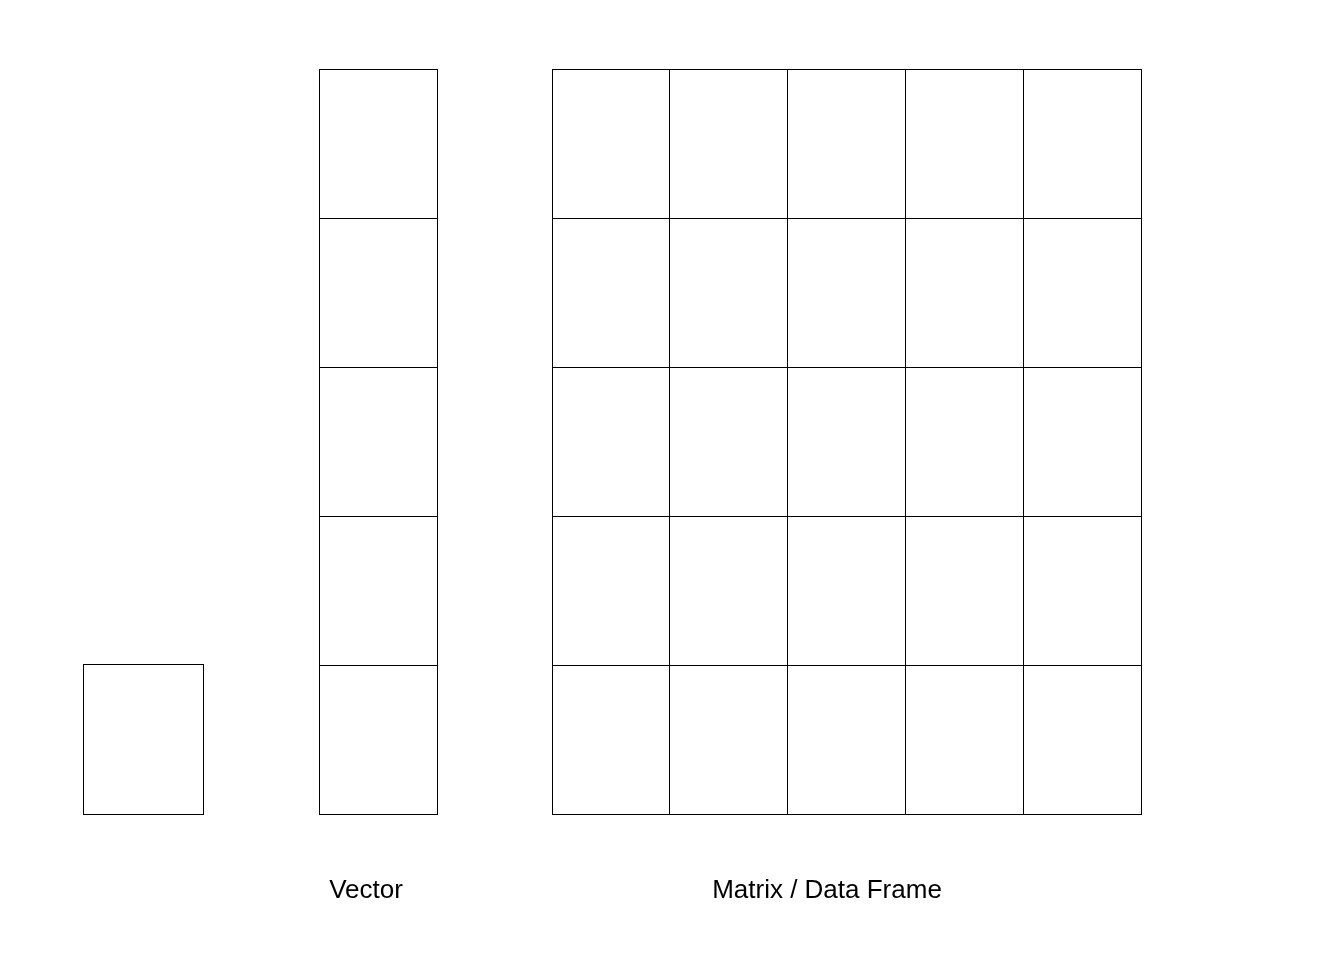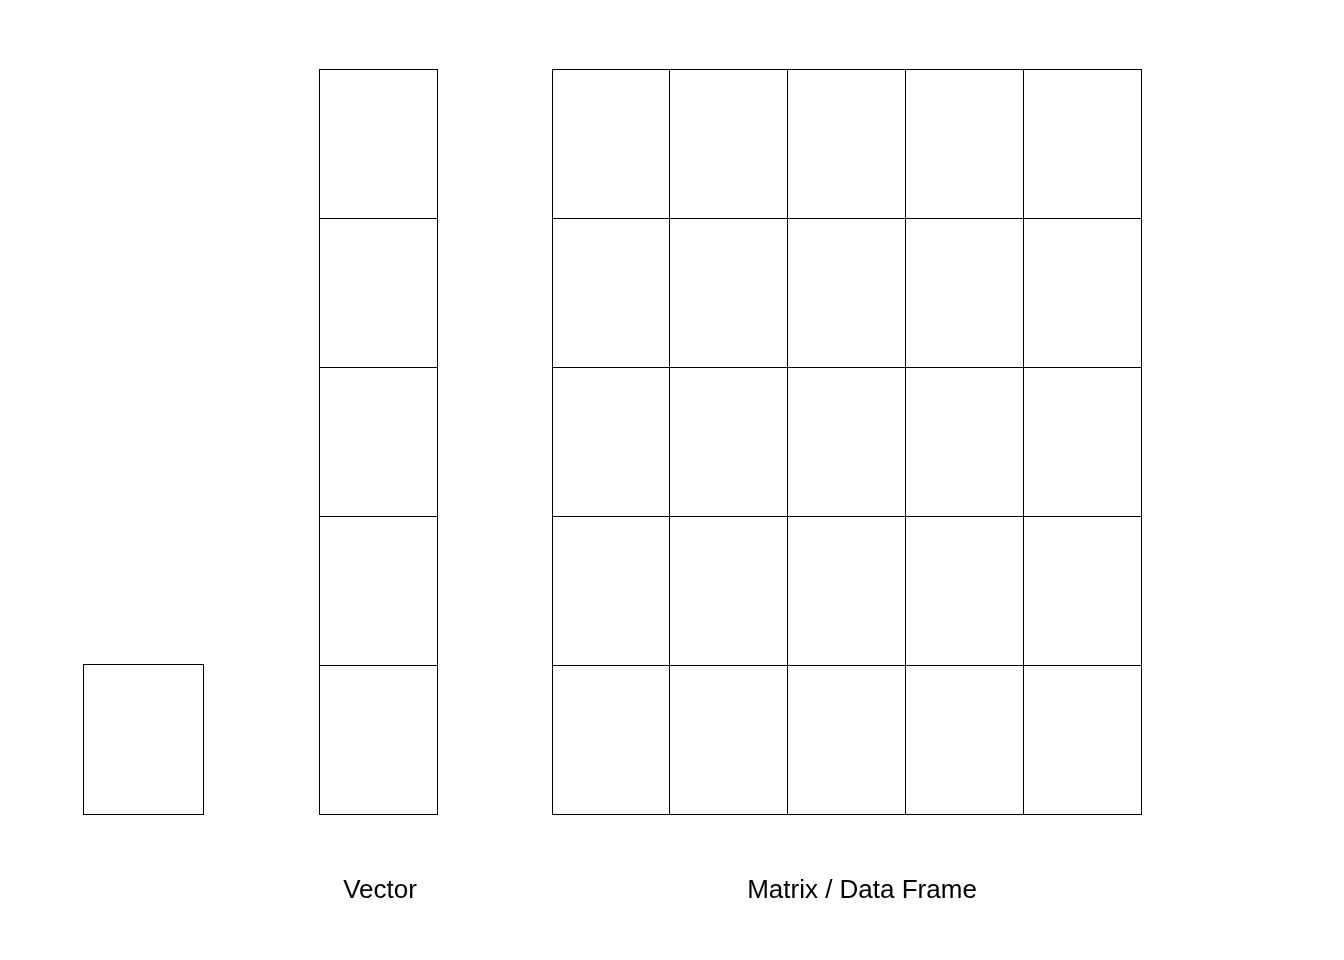--- a/index.html
+++ b/index.html
@@ -73,26 +73,26 @@
     letter-spacing: 0px;
     color: #000000;
     white-space: nowrap;
   }
   #scalar-caption {
     left: 0px;
     top: 874px;
     width: 290px;
   }
   #vector-caption {
-    left: 235px;
+    left: 221px;
     top: 874px;
     width: 290px;
   }
   #matrix-caption {
-    left: 717px;
+    left: 682px;
     top: 874px;
     width: 290px;
     text-align: center;
   }
 </style>
 </head>
 <body>
 
 <div id="canvas">
 

